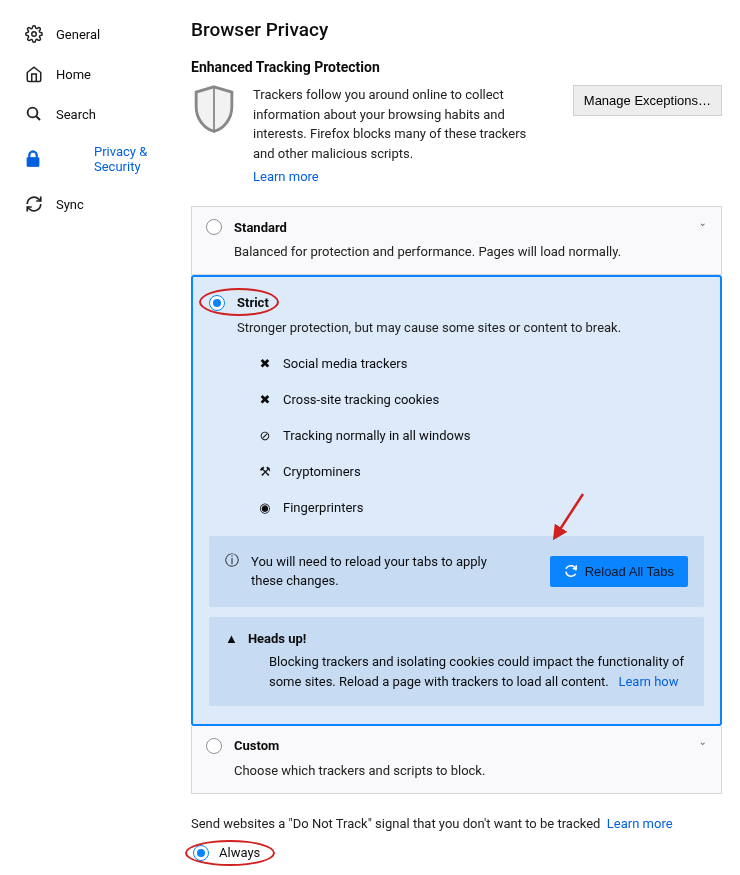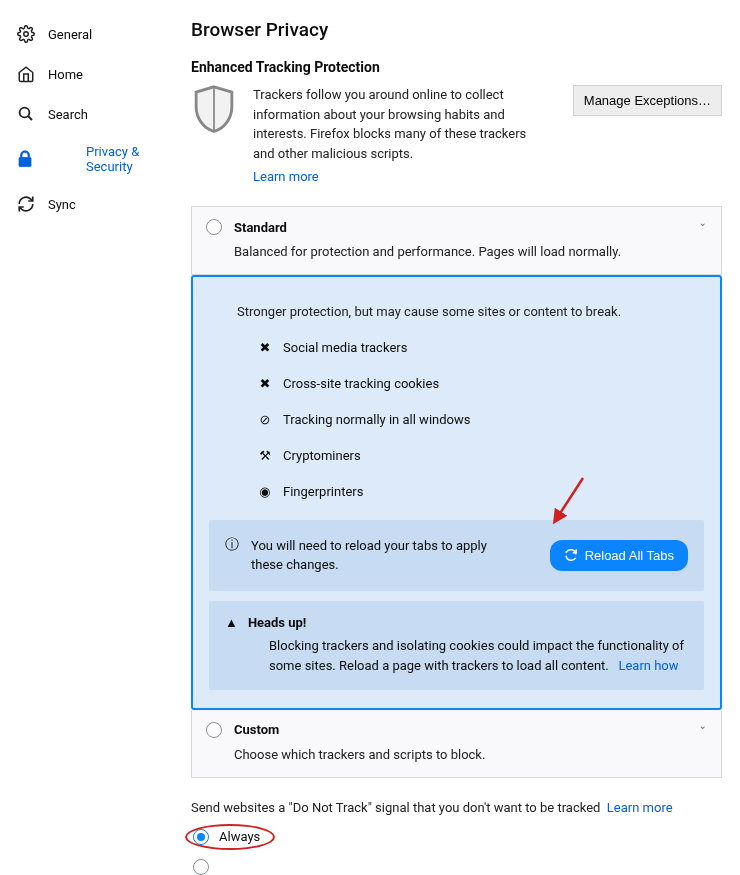--- a/index.html
+++ b/index.html
@@ -7,21 +7,21 @@
       font-family: -apple-system, BlinkMacSystemFont, "Segoe UI", Roboto, sans-serif;
       font-size: 13px;
       color: #0c0c0d;
       background: #fff;
       display: flex;
       width: 740px;
       height: 875px;
     }
     .sidebar {
       width: 175px;
-      padding: 14px 4px;
+      padding: 14px 12px;
     }
     .sidebar-item {
       display: flex;
       align-items: center;
       padding: 10px 12px;
       cursor: pointer;
     }
     .sidebar-item .icon { width: 20px; height: 20px; margin-right: 12px; display: flex; align-items: center; justify-content: center; }
     .sidebar-item .icon svg { width: 18px; height: 18px; }
     .sidebar-item.active { color: #0060df; gap: 40px; }
@@ -67,22 +67,22 @@
     .tracker-list { margin-left: 48px; margin-top: 18px; }
     .tracker-item { display: flex; align-items: center; gap: 10px; margin-bottom: 20px; font-size: 13px; }
     .tracker-item .ticon { width: 16px; height: 16px; display: flex; align-items: center; justify-content: center; }
     .info-box {
       background: #c7dcf3; margin-top: 12px; padding: 16px 16px;
       display: flex; align-items: center; gap: 14px; border-radius: 2px;
     }
     .info-left { display: flex; align-items: flex-start; gap: 12px; flex: 1; }
     .info-text { font-size: 13px; line-height: 1.5; max-width: 250px; }
     .reload-btn {
-      background: #0a84ff; color: #ffffff; border: none; padding: 8px 14px;
-      font-size: 13px; cursor: pointer; display: flex; align-items: center; gap: 7px; border-radius: 12px;
+      background: #0a84ff; color: #0f172a; border: none; padding: 8px 14px;
+      font-size: 13px; cursor: pointer; display: flex; align-items: center; gap: 7px; border-radius: 2px;
     }
     .heads-box {
       background: #c7dcf3; margin-top: 10px; padding: 14px 16px;
       border-radius: 2px;
     }
     .heads-head { display: flex; align-items: center; gap: 10px; font-weight: 700; margin-bottom: 6px; }
     .heads-desc { font-size: 13px; line-height: 1.55; margin-left: 44px; }
     .dnt { margin-top: 22px; }
     .dnt-label { font-size: 13px; color: #222; margin-bottom: 14px; }
     .dnt-option { display: flex; align-items: flex-start; gap: 10px; margin-bottom: 14px; margin-left: 2px; }
@@ -174,20 +174,25 @@
     <div class="card">
       <div class="chev">⌄</div>
       <div class="card-head">
         <span class="radio"></span>
         <span class="card-title">Standard</span>
       </div>
       <div class="card-desc">Balanced for protection and performance. Pages will load normally.</div>
     </div>
 
     <div class="card strict rel">
+      <div class="card-head rel">
+        <div class="circ c1" style="left:-10px; top:-7px;"></div>
+        <span class="radio checked"></span>
+        <span class="card-title">Strict</span>
+      </div>
       <div class="card-desc">Stronger protection, but may cause some sites or content to break.</div>
 
       <div class="tracker-list">
         <div class="tracker-item">
             <span class="ticon">✖</span>
             <span>Social media trackers</span>
           </div>
         <div class="tracker-item">
             <span class="ticon">✖</span>
             <span>Cross-site tracking cookies</span>

